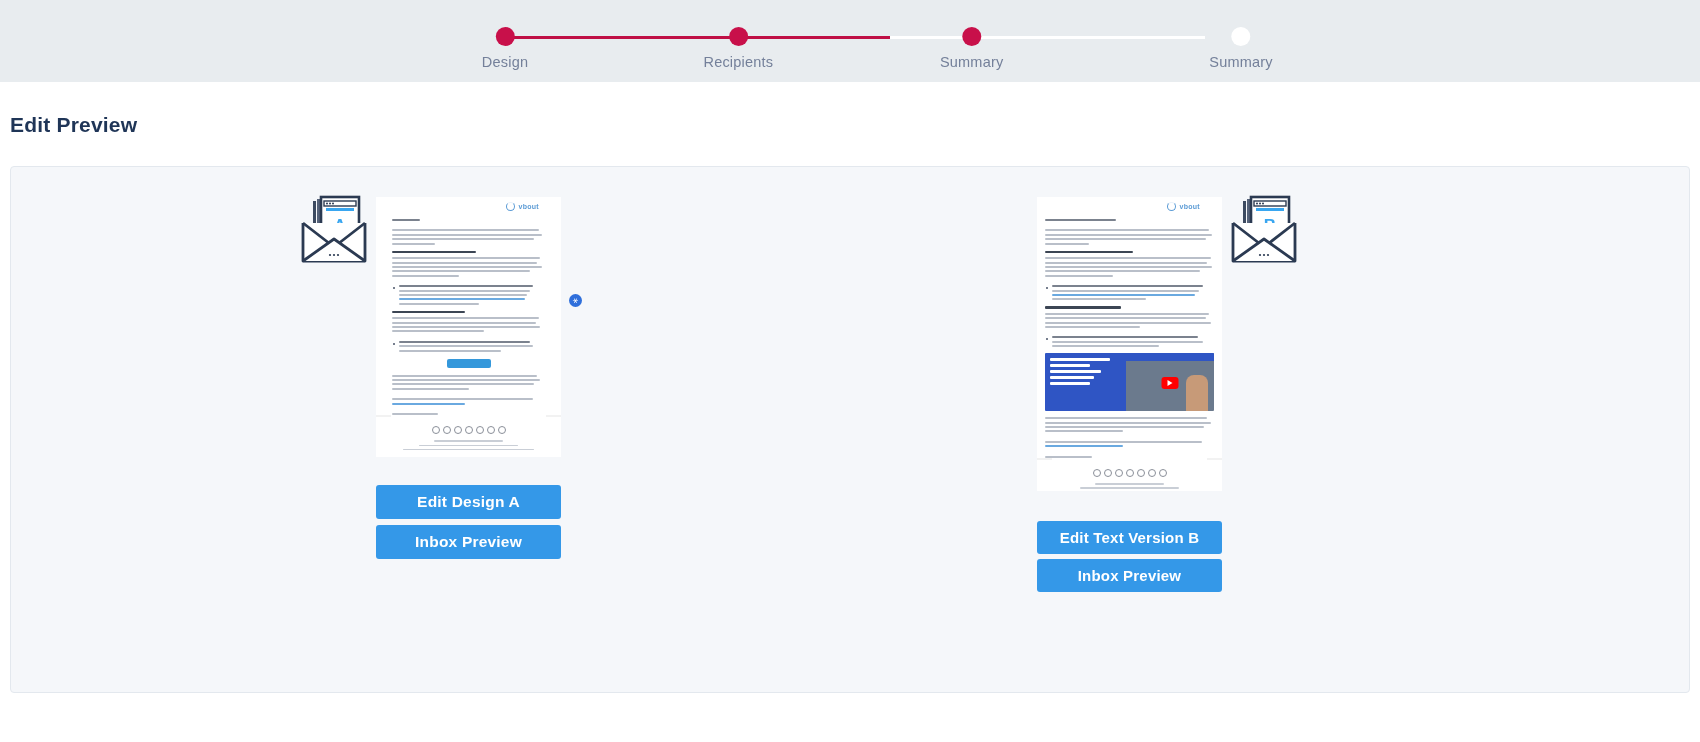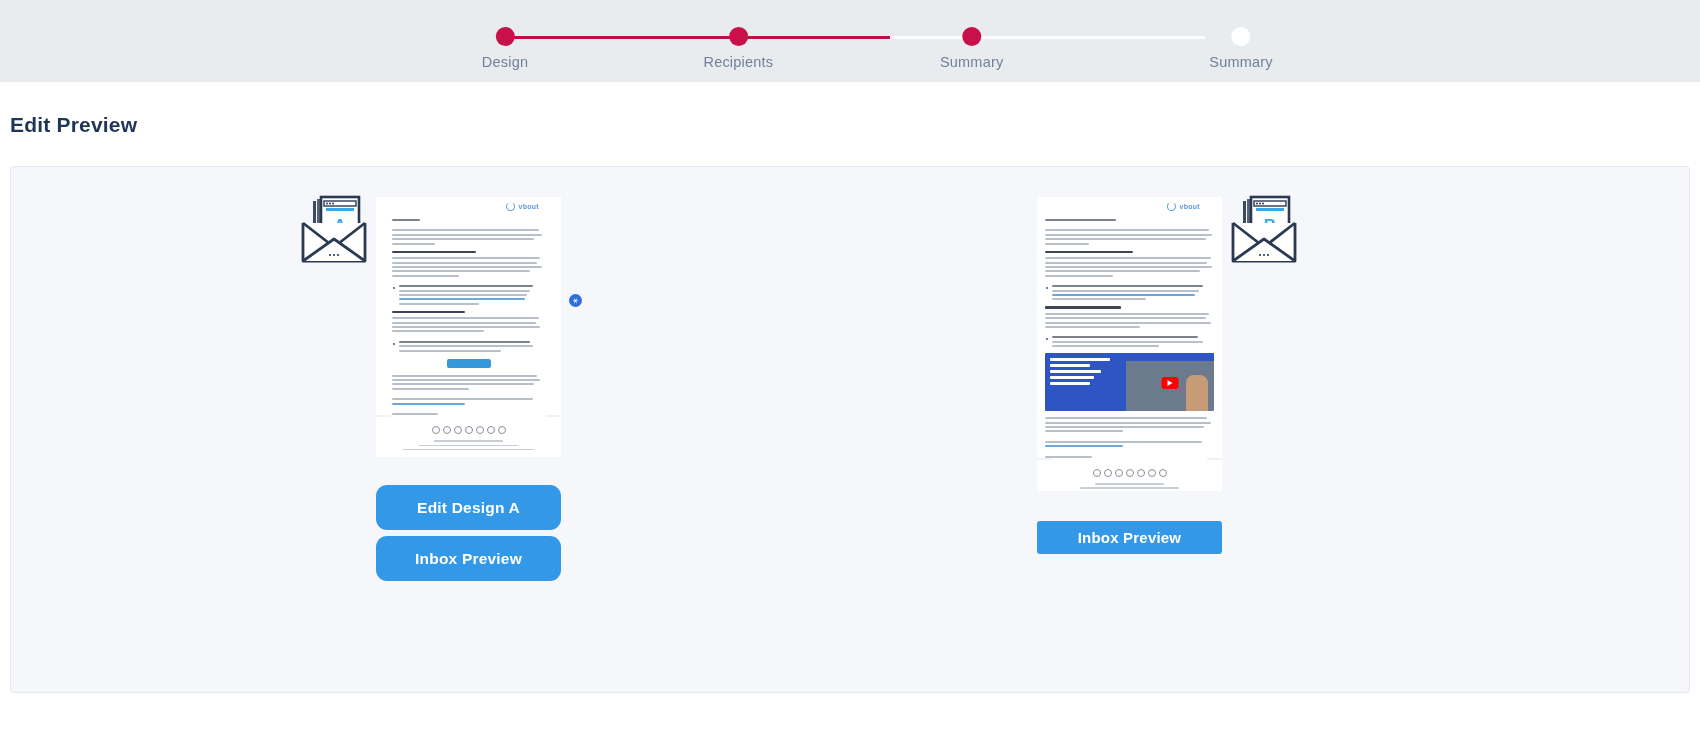--- a/index.html
+++ b/index.html
@@ -202,21 +202,21 @@
     color: #ffffff;
     border: none;
     border-radius: 3px;
     font-family: "Liberation Sans", sans-serif;
     font-size: 15.5px;
     font-weight: bold;
     letter-spacing: .2px;
     cursor: pointer;
     text-align: center;
   }
-  .variant-a .btn { height: 45px; border-radius: 11px; }
+  .variant-a .btn { height: 34px; }
   .variant-b .btn { height: 33px; font-size: 15px; }
 </style>
 </head>
 <body>
 
 <div class="stepper-bar">
   <div class="stepper-track">
     <div class="track-line"></div>
     <div class="track-fill" id="track-fill" style="width: 55%;"></div>
     <div id="steps-host">
@@ -457,17 +457,18 @@
           <path d="M4 28 L35 52 L66 28" fill="none" stroke="#2b3a52" stroke-width="2.8" stroke-linejoin="round"></path>
           <path d="M4 66 L35 44 L66 66" fill="#fff" stroke="#2b3a52" stroke-width="2.8" stroke-linejoin="round"></path>
           <circle cx="31" cy="60" r="1.1" fill="#2b3a52"></circle>
           <circle cx="35" cy="60" r="1.1" fill="#2b3a52"></circle>
           <circle cx="39" cy="60" r="1.1" fill="#2b3a52"></circle>
         </svg>
       </div>
     </div>
 
     <div class="btn-col">
+      <button class="btn">Edit Text Version B</button>
       <button class="btn">Inbox Preview</button>
     </div>
   </div>
 
 </div>
 
 </body></html>

